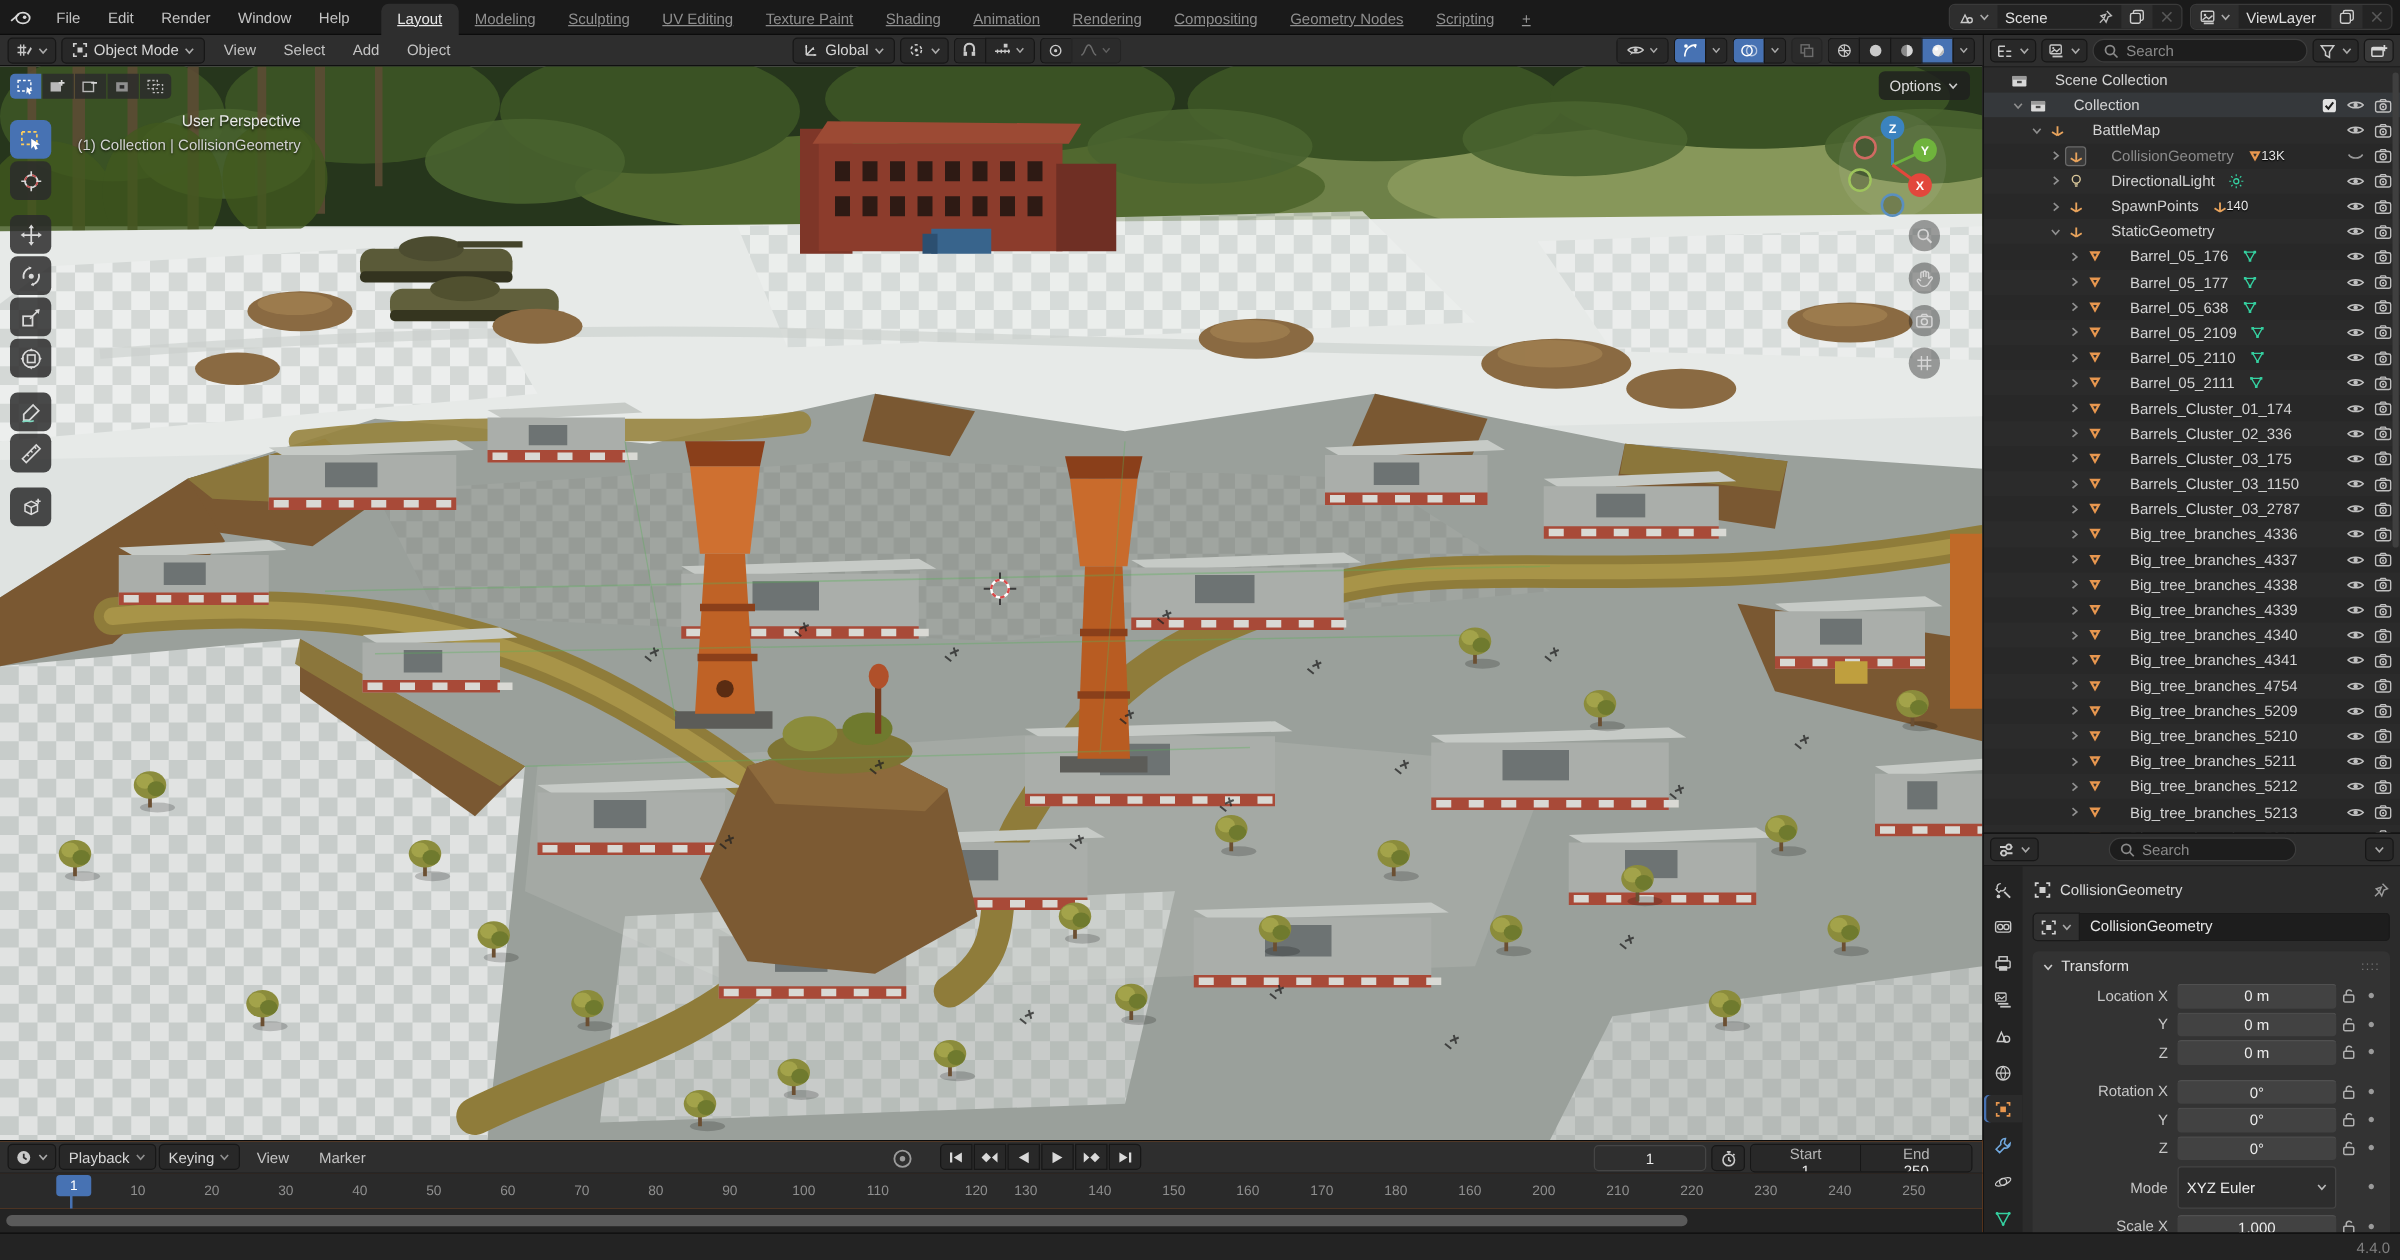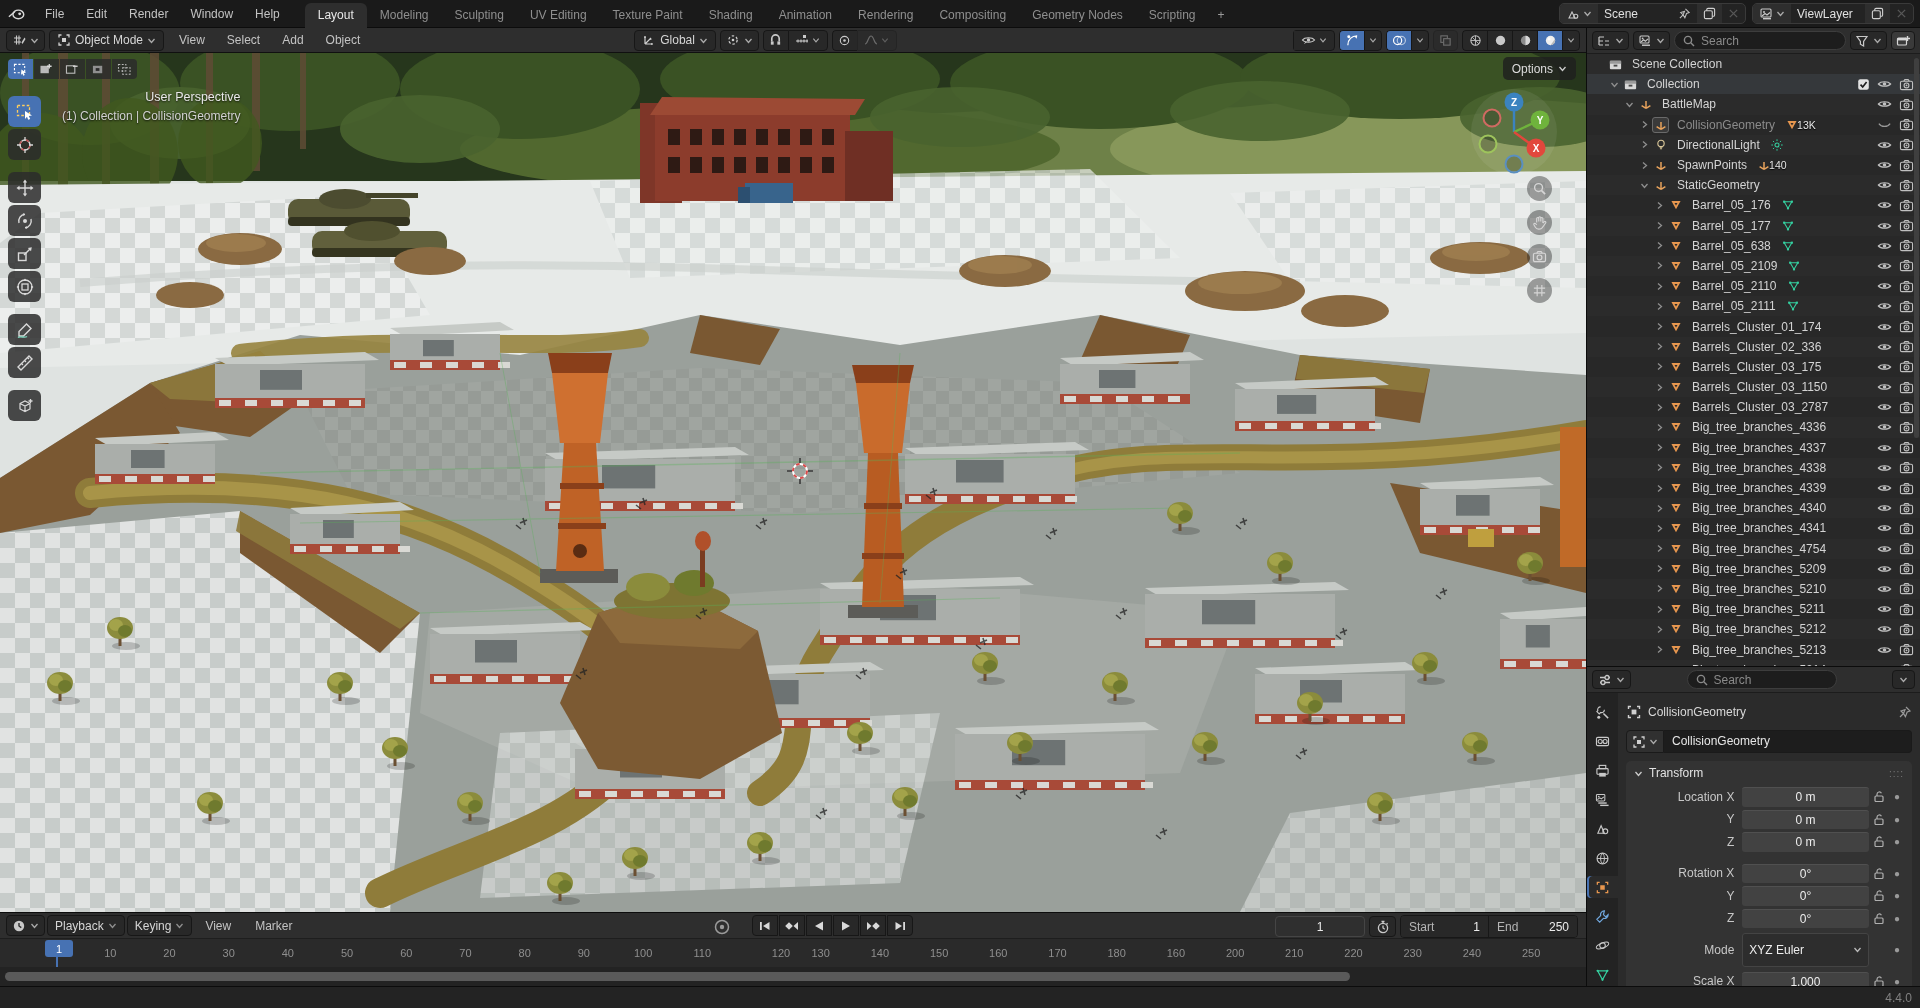--- a/index.html
+++ b/index.html
@@ -6,21 +6,21 @@
   html,body { width:1920px; height:1008px; overflow:hidden; background:#111;
     font-family:"Liberation Sans","DejaVu Sans",sans-serif; font-size:12px; color:#cfcfcf; }
   svg { display:block; }
 
   
   #topbar { position:absolute; left:0; top:0; width:1920px; height:28px; background:#1a1a1a;
     display:flex; align-items:center; border-bottom:1px solid #0c0c0c; }
   #topbar .logo { width:34px; display:flex; justify-content:center; }
   .menu-item { padding:0 11px; height:28px; line-height:28px; color:#c3c3c3; border-radius:4px; }
   #ws-tabs { display:flex; margin-left:14px; height:28px; align-items:flex-end; }
-  .ws-tab { padding:5px 13px 6px; color:#8f8f8f; border-radius:6px 6px 0 0; line-height:14px; }
+  .ws-tab { padding:5px 13px 6px; color:#8f8f8f; border-radius:6px 6px 0 0; line-height:14px;text-decoration:underline; }
   .ws-tab.active { background:#2e2e2e; color:#e8e8e8; }
   .ws-tab.add { color:#9a9a9a; padding:5px 9px 6px; }
   #topbar-right { margin-left:auto; display:flex; gap:6px; padding-right:6px; }
   .id-block { display:flex; align-items:center; background:#232323; border:1px solid #3a3a3a;
     border-radius:5px; height:21px; overflow:hidden; }
   .id-block .seg { display:flex; align-items:center; gap:3px; padding:0 6px; height:100%; }
   .id-block .seg.btn { background:#2e2e2e; }
   .id-block .name { min-width:74px; color:#e0e0e0; }
   .dim { opacity:.45; }
 
@@ -80,21 +80,21 @@
   #outliner-header { height:26px; background:#2e2e2e; border-bottom:1px solid #1c1c1c;
     display:flex; align-items:center; gap:4px; padding:0 5px; }
   .search-box { flex:1; display:flex; align-items:center; gap:5px; background:#1d1d1d;
     border:1px solid #3d3d3d; border-radius:10px; height:19px; padding:0 7px; color:#8a8a8a; }
   #outliner-rows { position:relative; }
   .o-row { height:20.2px; display:flex; align-items:center; position:relative; padding-right:4px; }
   .o-row:nth-child(odd) { background:#2b2b2b; }
   .o-row.active-row { background:#35383b; }
   .o-row .expand { width:16px; display:flex; justify-content:center; color:#909090; }
   .o-row .oicon { width:17px; display:flex; justify-content:center; align-items:center; }
-  .o-row .olabel { margin-left:8px; color:#d4d4d4; white-space:nowrap; }
+  .o-row .olabel { margin-left:20px; color:#d4d4d4; white-space:nowrap; }
   .o-row .olabel.greyed { color:#8b8b8b; }
   .o-row .badge { display:flex; align-items:center; margin-left:10px; gap:1px; }
   .o-row .badge .cnt { font-size:10.5px; color:#e6e6e6; text-shadow:0 1px 1px #000; margin-left:-3px; }
   .o-row .right-icons { position:absolute; right:6px; display:flex; gap:7px; align-items:center; }
   .iconbox { width:18px; height:16px; border:1px solid #6a6a6a; border-radius:3px;
     display:flex; align-items:center; justify-content:center; background:#3a3a3a; }
   #outliner-scrollbar { position:absolute; right:1px; top:30px; width:5px; height:380px;
     background:#3f3f3f; border-radius:3px; }
 
   
@@ -135,21 +135,21 @@
   .tr-btn { width:26px; height:21px; background:#282828; border:1px solid #171717; display:flex;
     align-items:center; justify-content:center; color:#d9d9d9; font-size:9px; letter-spacing:-1px; }
   #transport .tr-btn:first-child { border-radius:4px 0 0 4px; }
   #transport .tr-btn:last-child { border-radius:0 4px 4px 0; }
   #autokey { position:absolute; left:712px; top:4px; }
   #tl-right { position:absolute; right:8px; top:2px; display:flex; gap:4px; align-items:center; }
   .frame-field { width:90px; height:21px; background:#2f2f2f; border:1px solid #454545; border-radius:4px;
     color:#ececec; display:flex; align-items:center; justify-content:center; }
   .range-pair { display:flex; border-radius:4px; overflow:hidden; border:1px solid #171717; }
   .range-field { width:88px; height:21px; background:#282828; display:flex; align-items:center;
-    justify-content:space-between; padding:0 8px; }
+    justify-content:space-between; padding:0 8px;flex-direction:column; }
   .range-field:first-child { border-right:1px solid #171717; }
   .range-field .rlab { color:#b5b5b5; }
   .range-field .rval { color:#ececec; }
   #tl-ruler { position:absolute; left:0; top:26px; width:100%; height:28px; background:#2a2a2a; }
   .tick-num { position:absolute; top:8px; transform:translateX(-50%); color:#8f8f8f; font-size:11px; }
   #playhead { position:absolute; top:1px; width:28px; height:17px; background:#4772b3; border-radius:3px;
     color:#fff; display:flex; align-items:center; justify-content:center; font-size:11px; }
   #playhead-line { position:absolute; top:17px; width:2px; background:#4772b3; height:11px; }
   #tl-scroll { position:absolute; left:0; top:54px; width:100%; height:20px; background:#232323; }
   #tl-scroll .bar { position:absolute; left:5px; top:5px; width:1345px; height:9px; background:#5a5a5a; border-radius:5px; }

